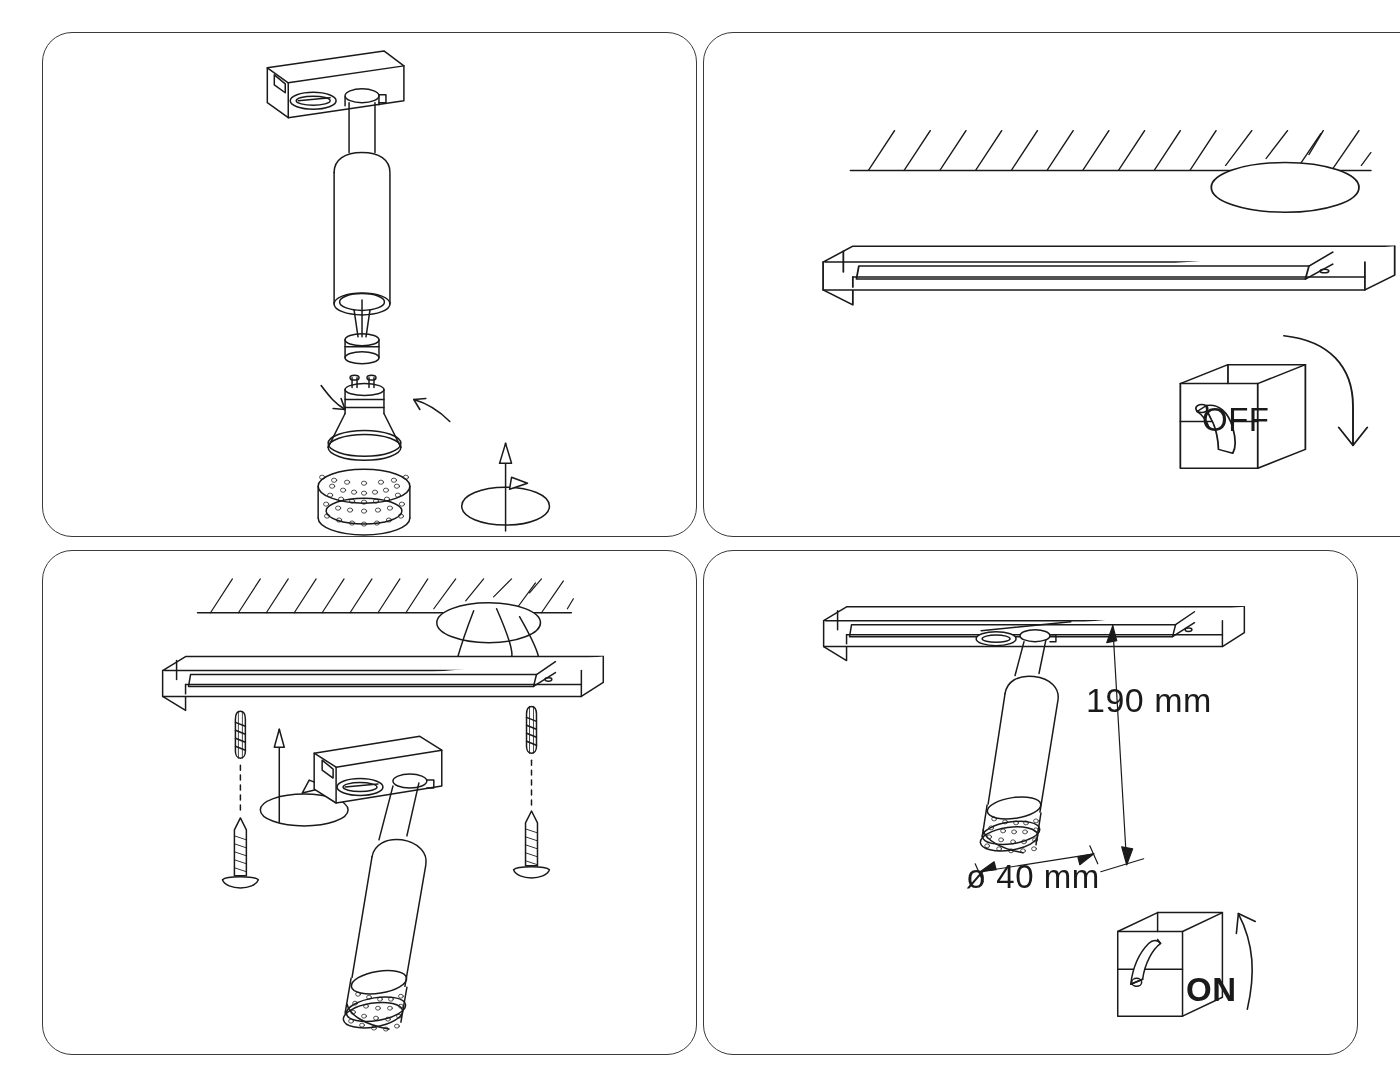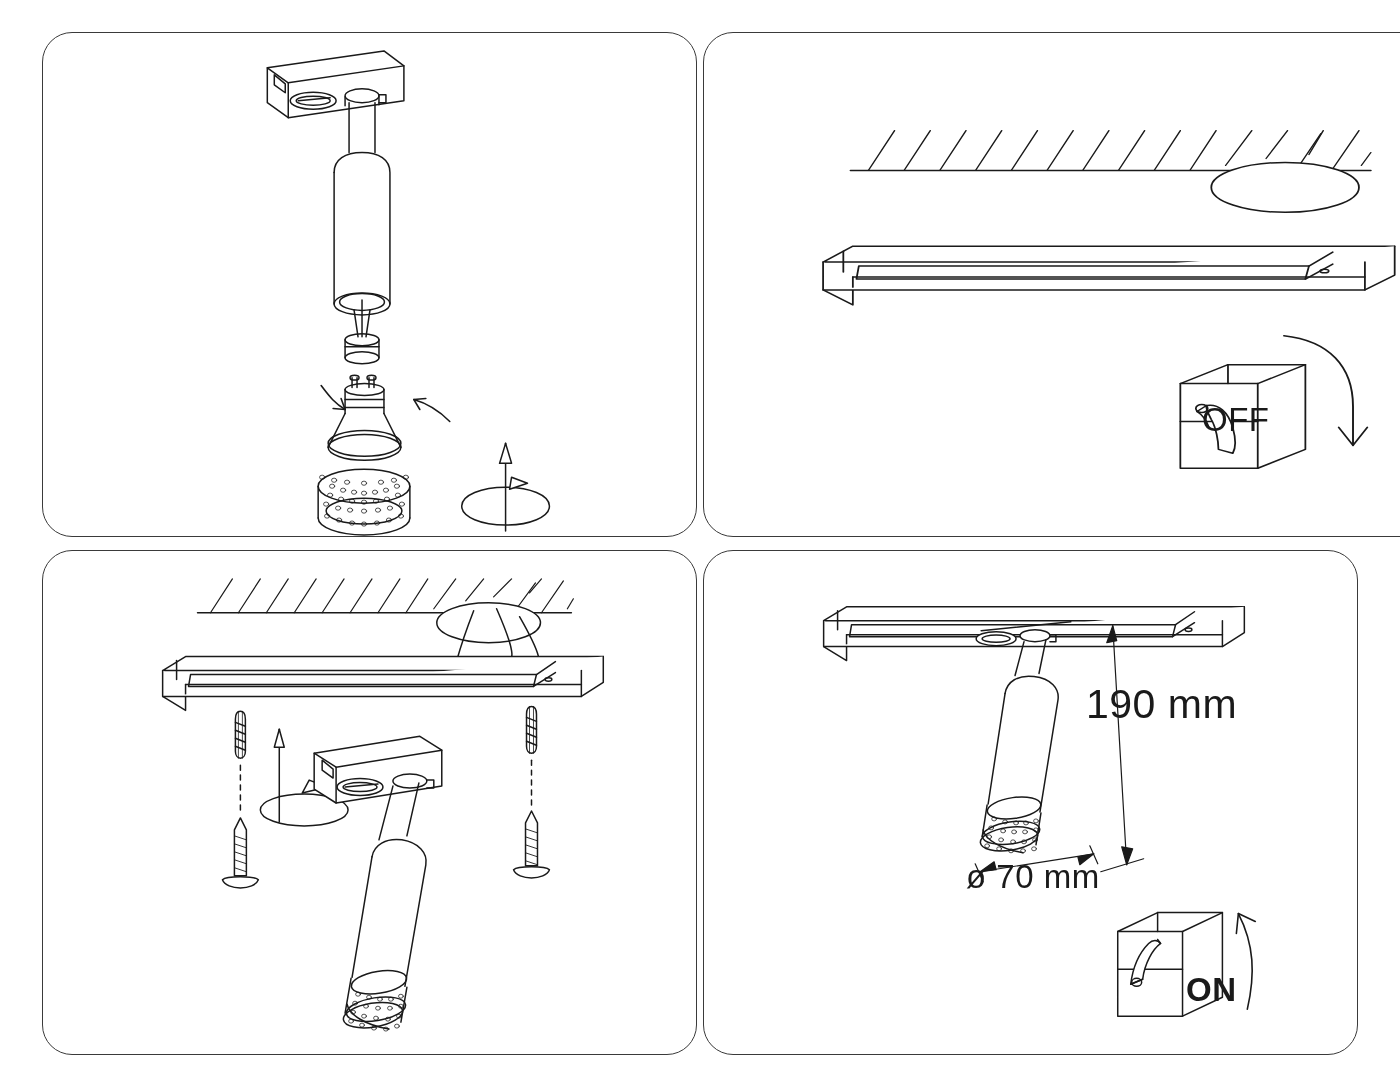--- a/index.html
+++ b/index.html
@@ -42,21 +42,21 @@
   }
   .lbl {
     position: absolute;
     font-family: "Liberation Sans", sans-serif;
     color: #1a1a1a;
     white-space: nowrap;
     letter-spacing: 0.5px;
   }
   .lbl-off   { left: 498px; top: 368px; font-size: 33px; }
   .lbl-on    { left: 482px; top: 420px; font-size: 33px; font-weight: bold; }
-  .lbl-190   { left: 382px; top: 130px; font-size: 41px; }
+  .lbl-190   { left: 382px; top: 130px; font-size: 34px; }
   .lbl-dia   { left: 262px; top: 307px; font-size: 33px; }
 </style>
 </head>
 <body>
 
 <div id="sheet">
 
   <div class="panel" id="panel-1">
     <svg viewBox="0 0 655 505" preserveAspectRatio="none">
       <g fill="none" stroke="#1a1a1a" stroke-width="1.5" stroke-linejoin="round" stroke-linecap="round">
@@ -483,17 +483,17 @@
           <ellipse cx="434" cy="433" rx="5" ry="4"></ellipse>
         </g>
 
         <g stroke-width="1.6">
           <path d="M545,460 C553,425 552,395 536,364"></path>
           <path d="M536,364 L553,372 M536,364 L534,384"></path>
         </g>
       </g>
     </svg>
     <div class="lbl lbl-190">190 mm</div>
-    <div class="lbl lbl-dia">ø 70 mm</div>
+    <div class="lbl lbl-dia">ø 40 mm</div>
     <div class="lbl lbl-on">ON</div>
   </div>
 
 </div>
 
 </body></html>

